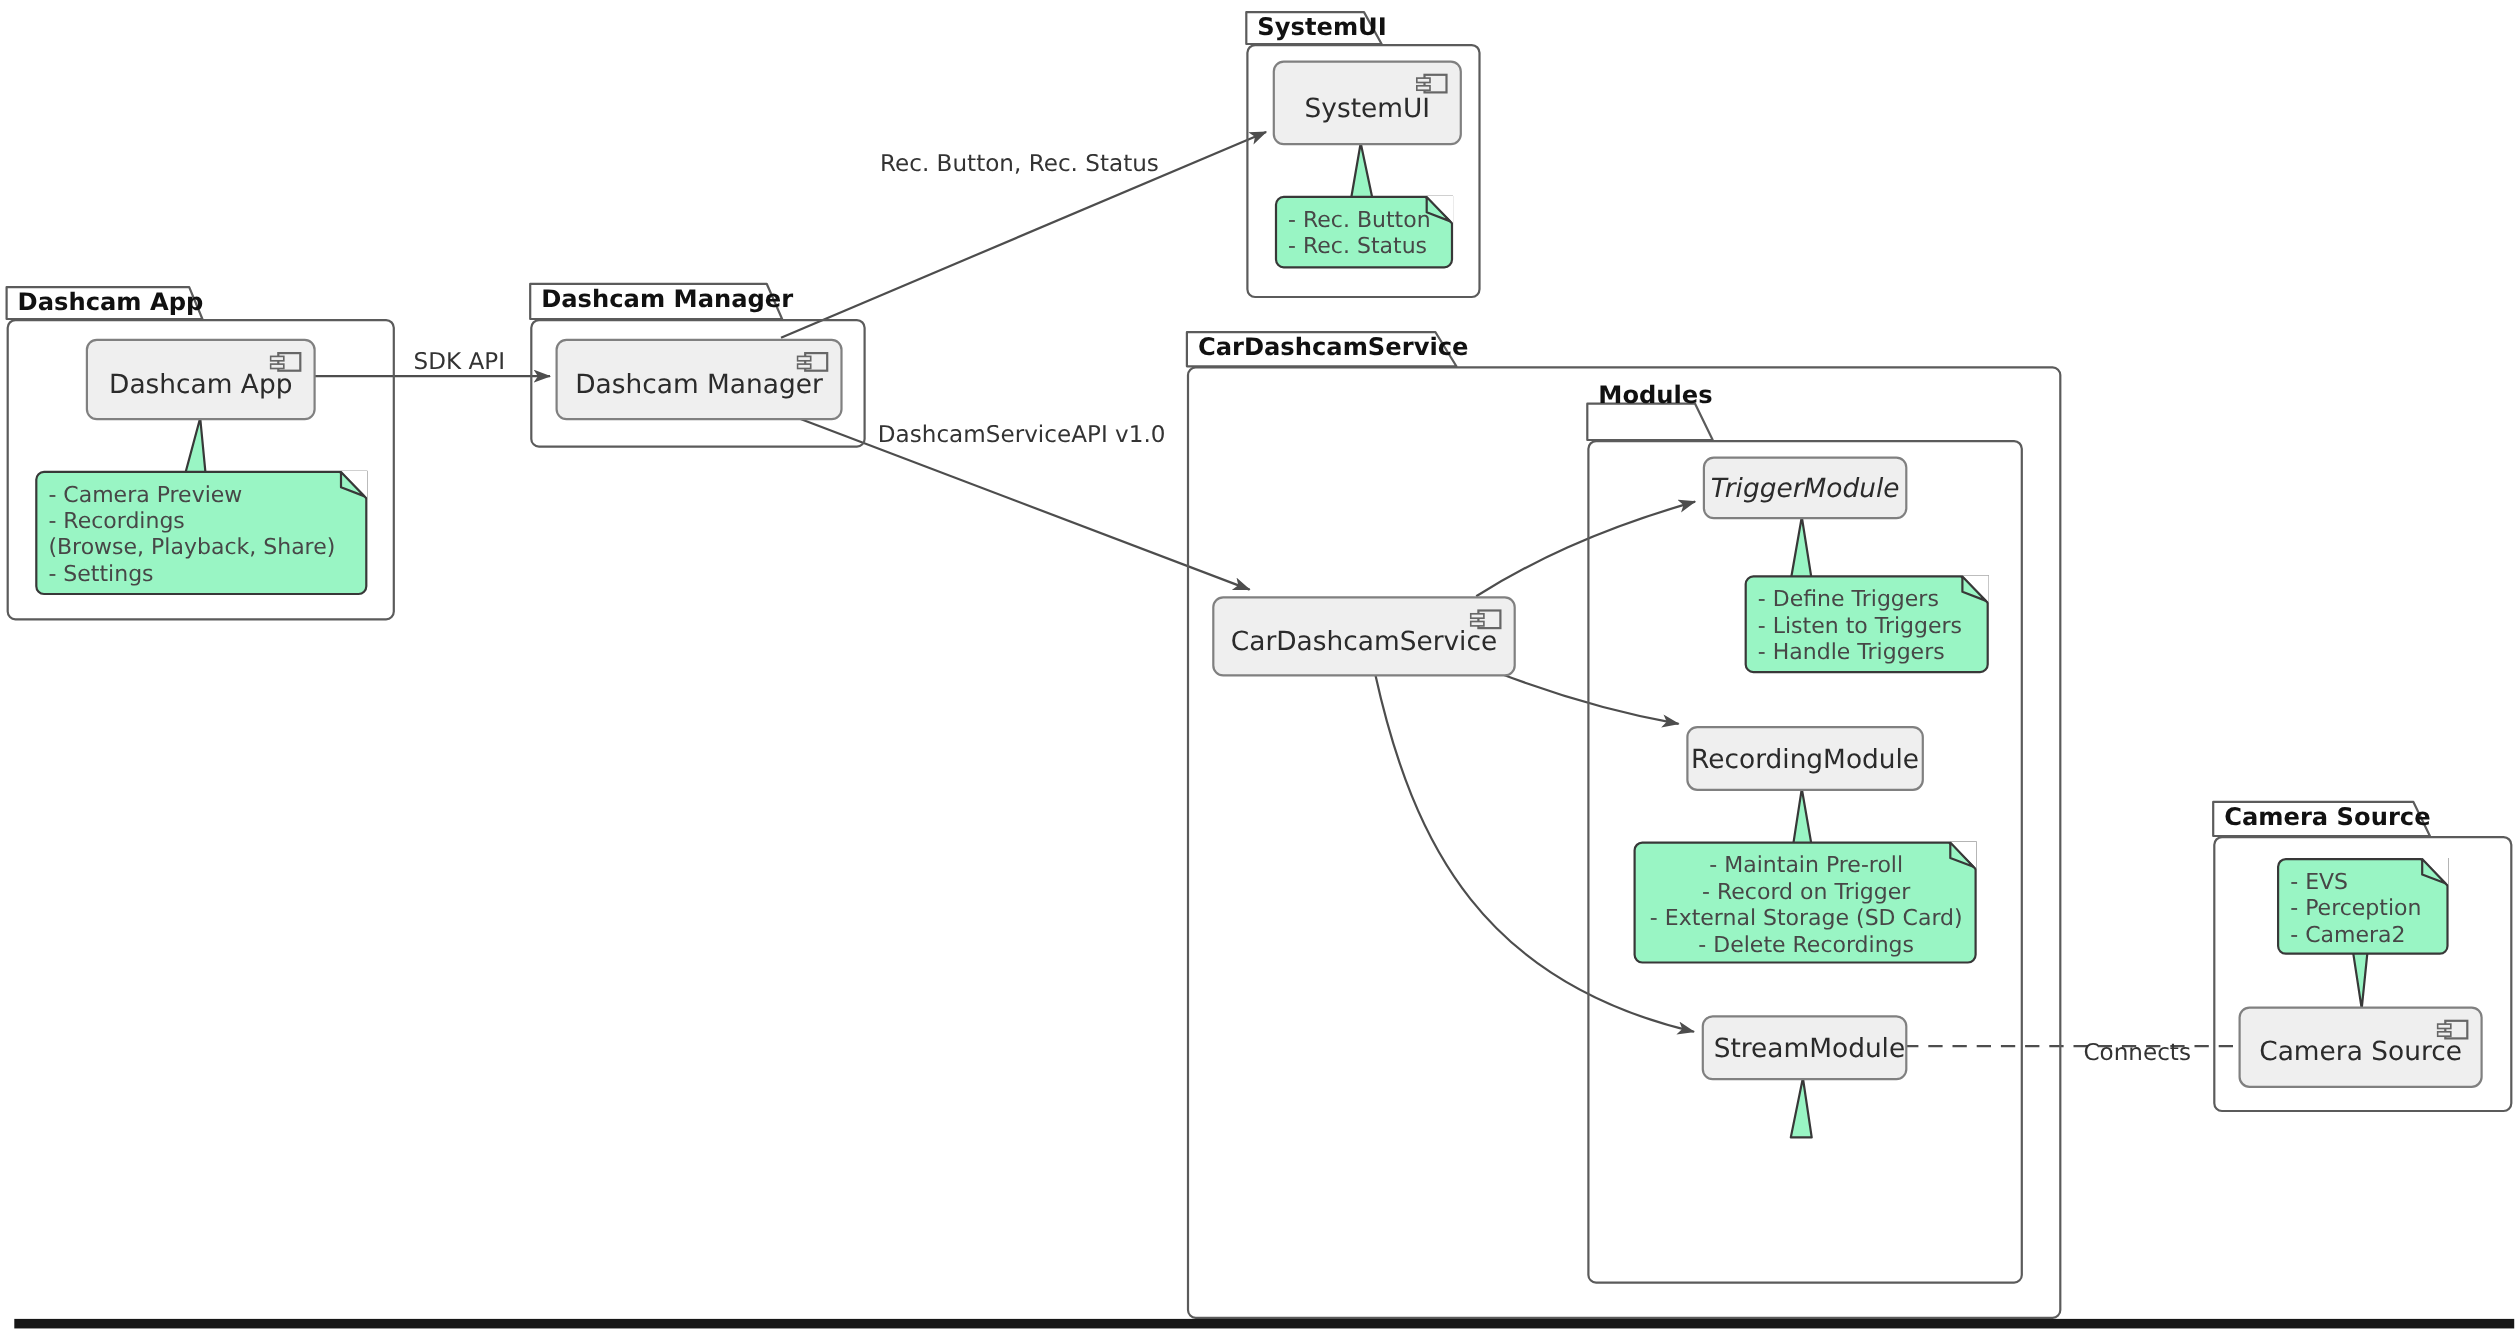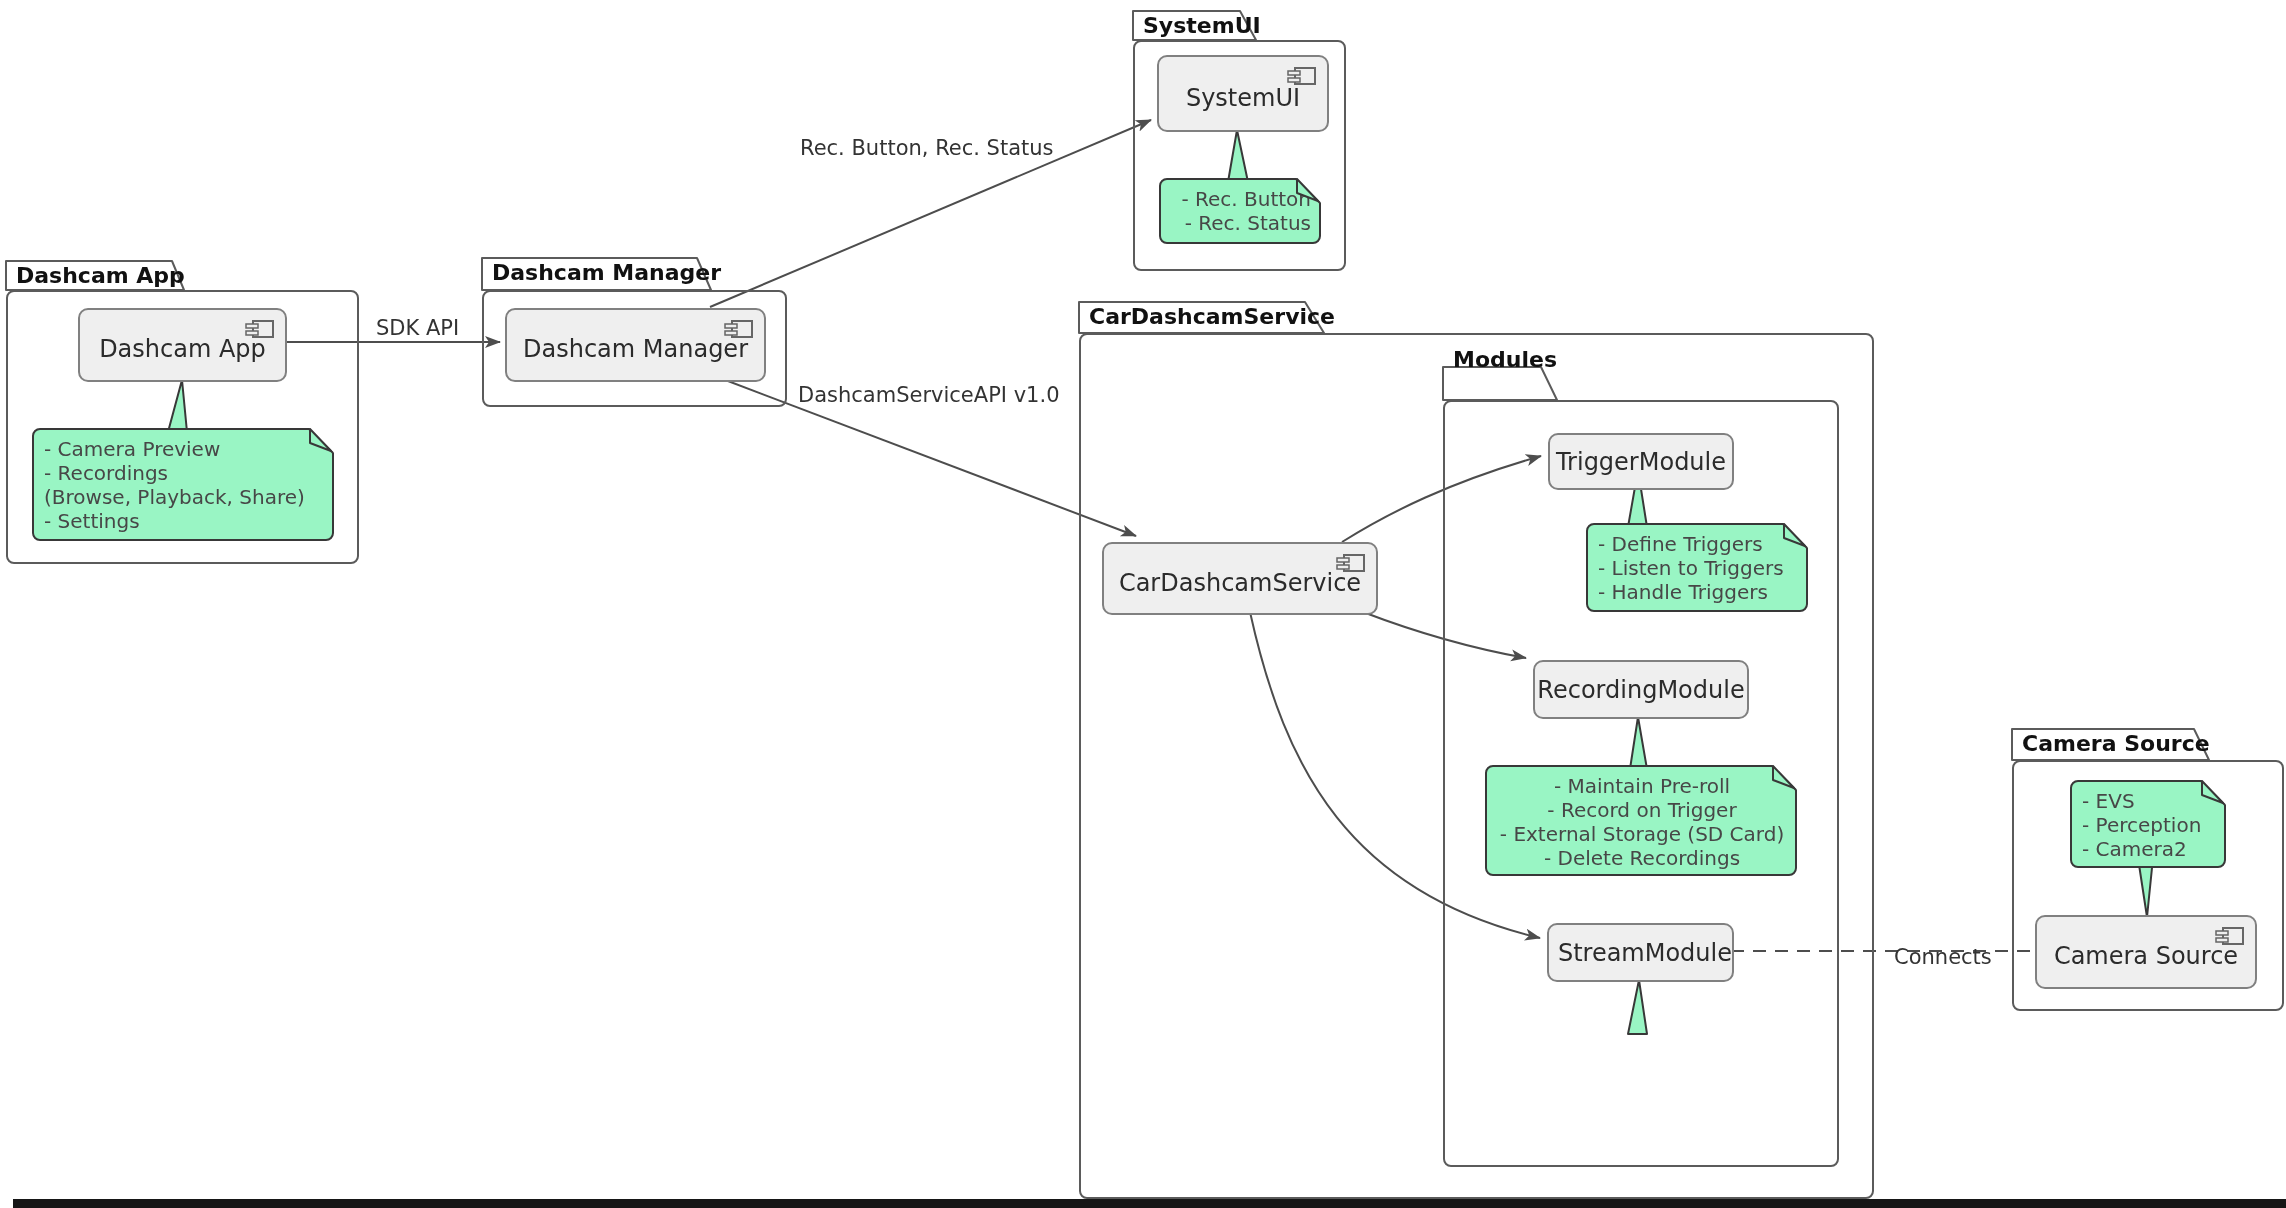--- a/index.html
+++ b/index.html
@@ -110,21 +110,21 @@
 
   <div class="comp" style="left:1102px;top:542px;width:272px;height:69px;">
     <span class="icon"><svg width="30" height="22">
           <rect x="8" y="2" width="20" height="16" fill="#EFEFEF" stroke="#666" stroke-width="2"></rect>
           <rect x="1" y="5" width="12" height="4" fill="#EFEFEF" stroke="#666" stroke-width="1.5"></rect>
           <rect x="1" y="12" width="12" height="4" fill="#EFEFEF" stroke="#666" stroke-width="1.5"></rect>
         </svg></span>
     <span style="margin-top:8px;">CarDashcamService</span>
   </div>
 
-  <div class="comp" style="left:1548px;top:433px;width:182px;height:53px;">
+  <div class="comp" style="left:1548px;top:415px;width:182px;height:53px;font-style:italic;">
     <span>TriggerModule</span>
   </div>
 
   <div class="comp" style="left:1533px;top:660px;width:212px;height:55px;">
     <span>RecordingModule</span>
   </div>
 
   <div class="comp" style="left:1547px;top:923px;width:183px;height:55px;justify-content:flex-end;">
     <span>StreamModule</span>
   </div>
@@ -145,21 +145,21 @@
           <path d="M3,1 L3,15 L24,23 Z" fill="#99F5C4" stroke="#383838" stroke-width="2" stroke-linejoin="round"></path>
         </svg></span>
     <div class="nbody">
       <div>- Camera Preview</div>
       <div>- Recordings</div>
       <div>(Browse, Playback, Share)</div>
       <div>- Settings</div>
     </div>
   </div>
 
-  <div class="note" style="left:1159px;top:178px;width:158px;height:62px;text-align:right;">
+  <div class="note" style="left:1159px;top:178px;width:158px;height:62px;">
     <span class="fold"><svg width="27" height="27">
           <path d="M2,0 L27,0 L27,25 Z" fill="#ffffff"></path>
           <path d="M2,1 L26,25" stroke="#383838" stroke-width="2" fill="none"></path>
           <path d="M3,1 L3,15 L24,23 Z" fill="#99F5C4" stroke="#383838" stroke-width="2" stroke-linejoin="round"></path>
         </svg></span>
     <div class="nbody">
       <div>- Rec. Button</div>
       <div>- Rec. Status</div>
     </div>
   </div>

